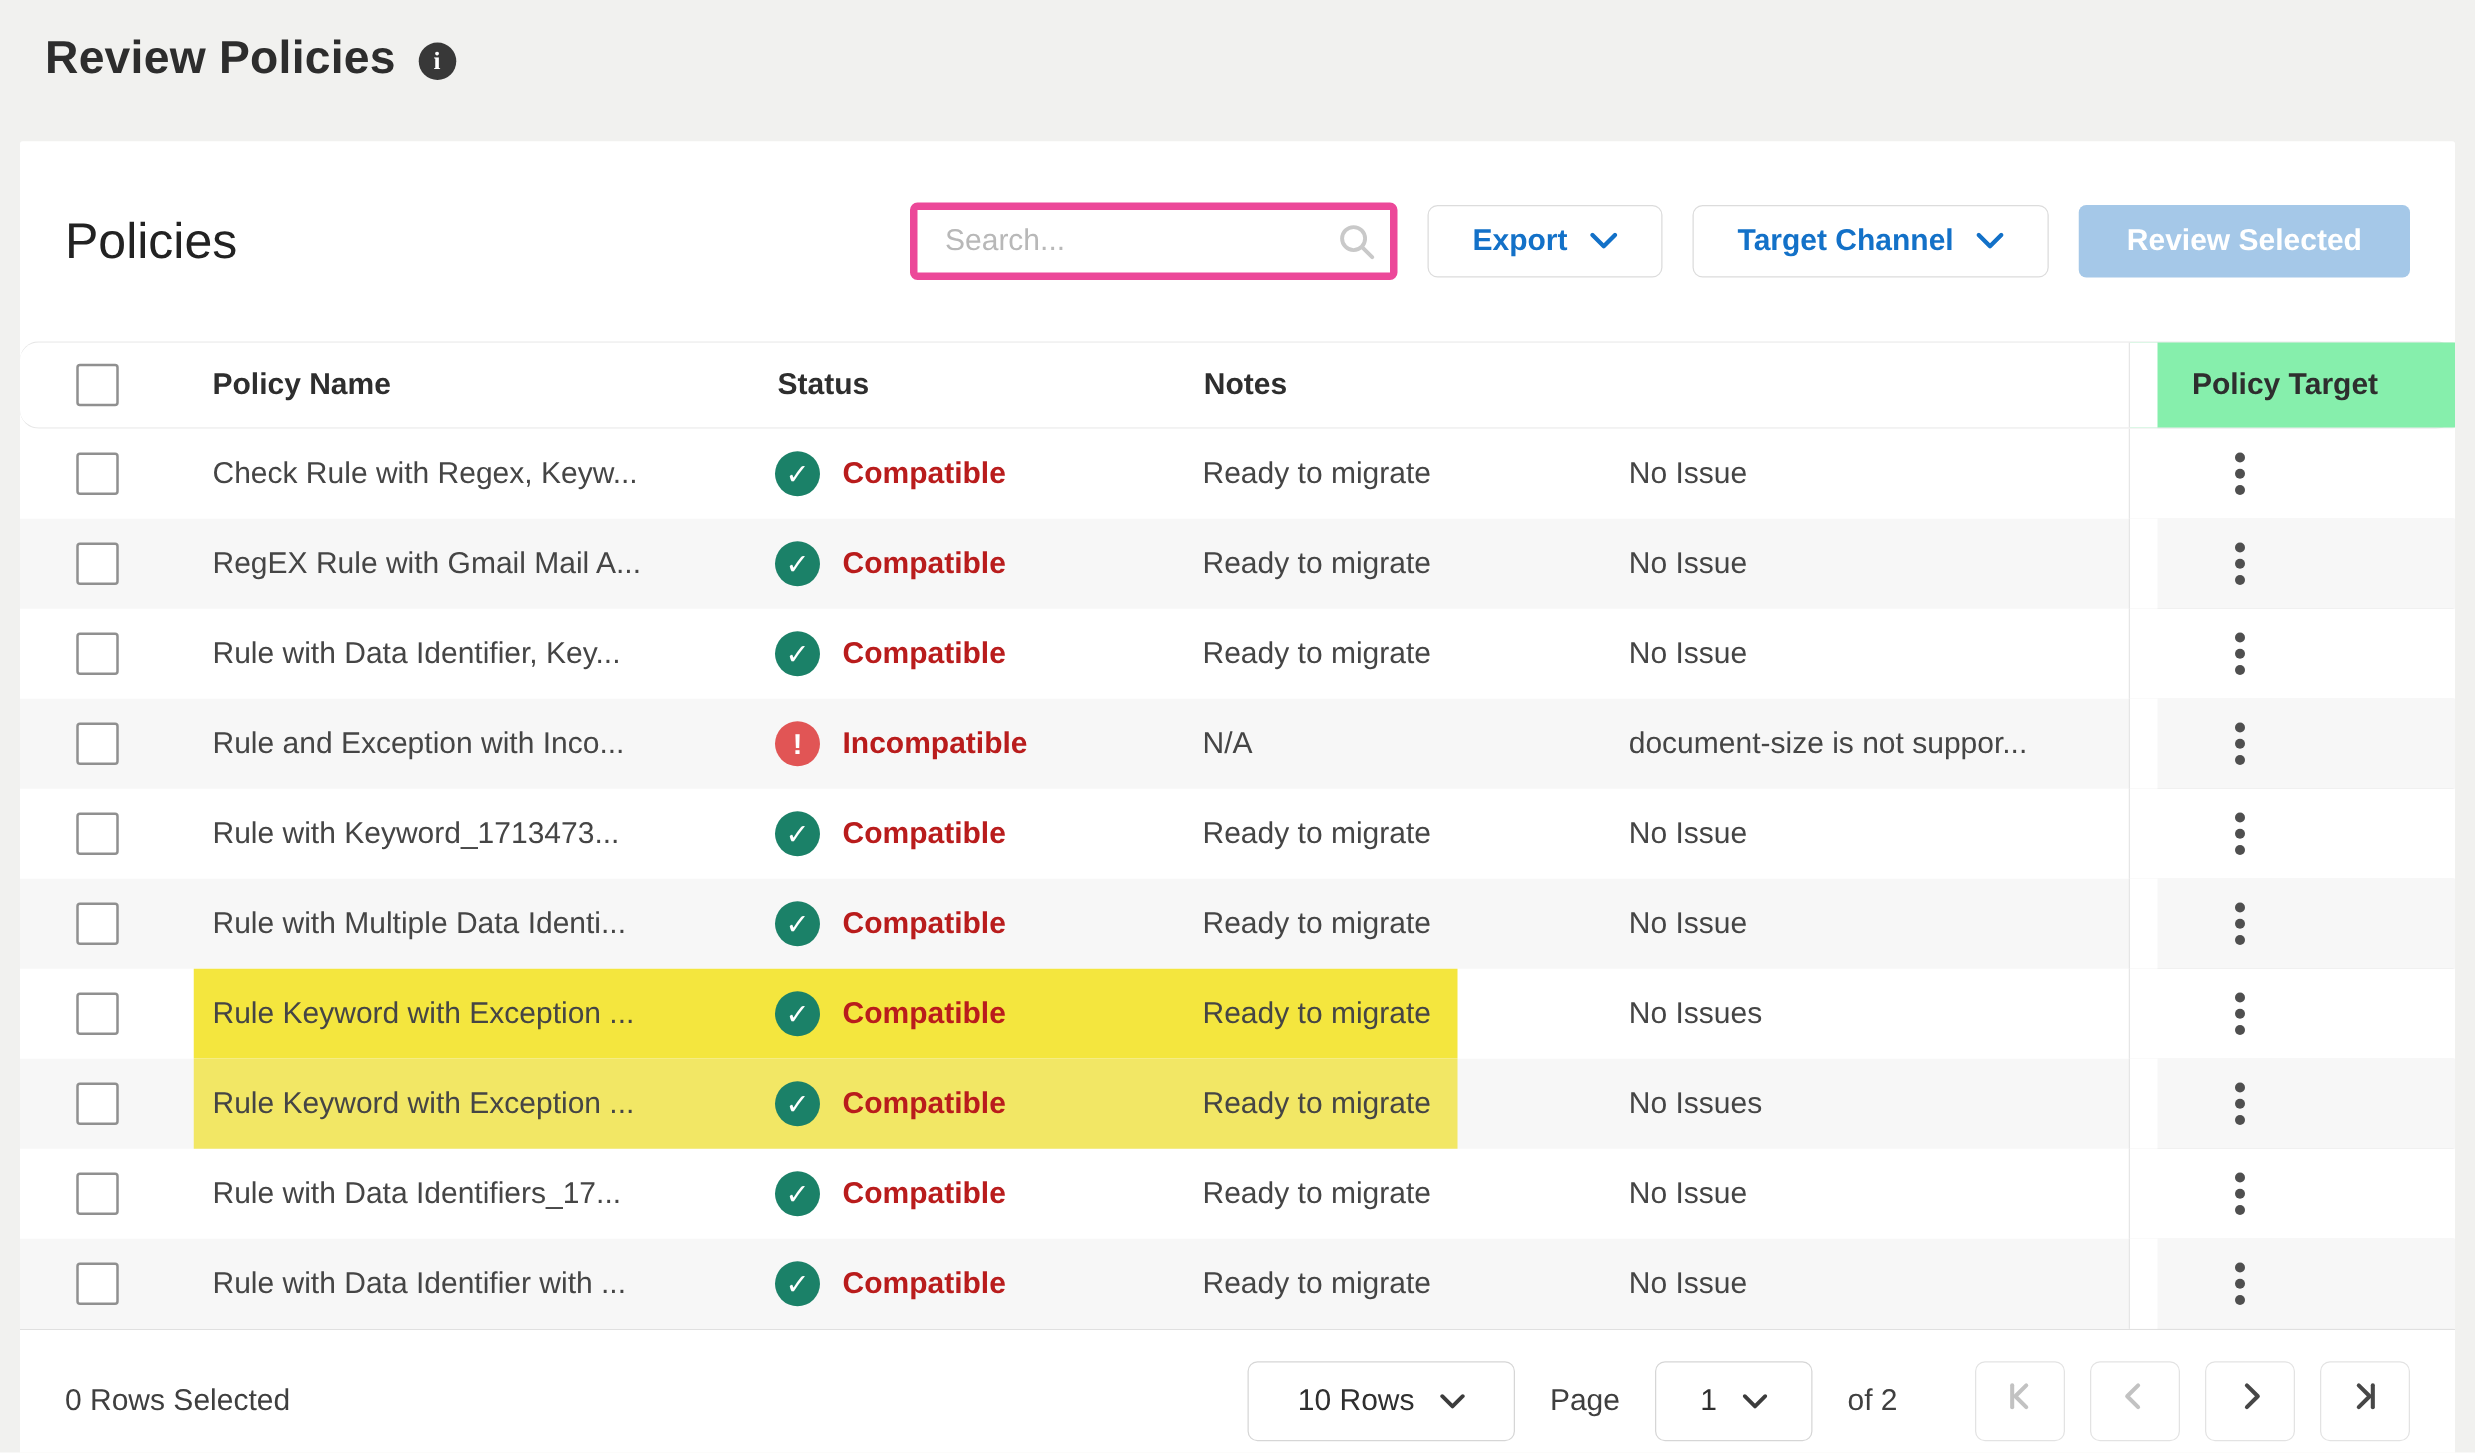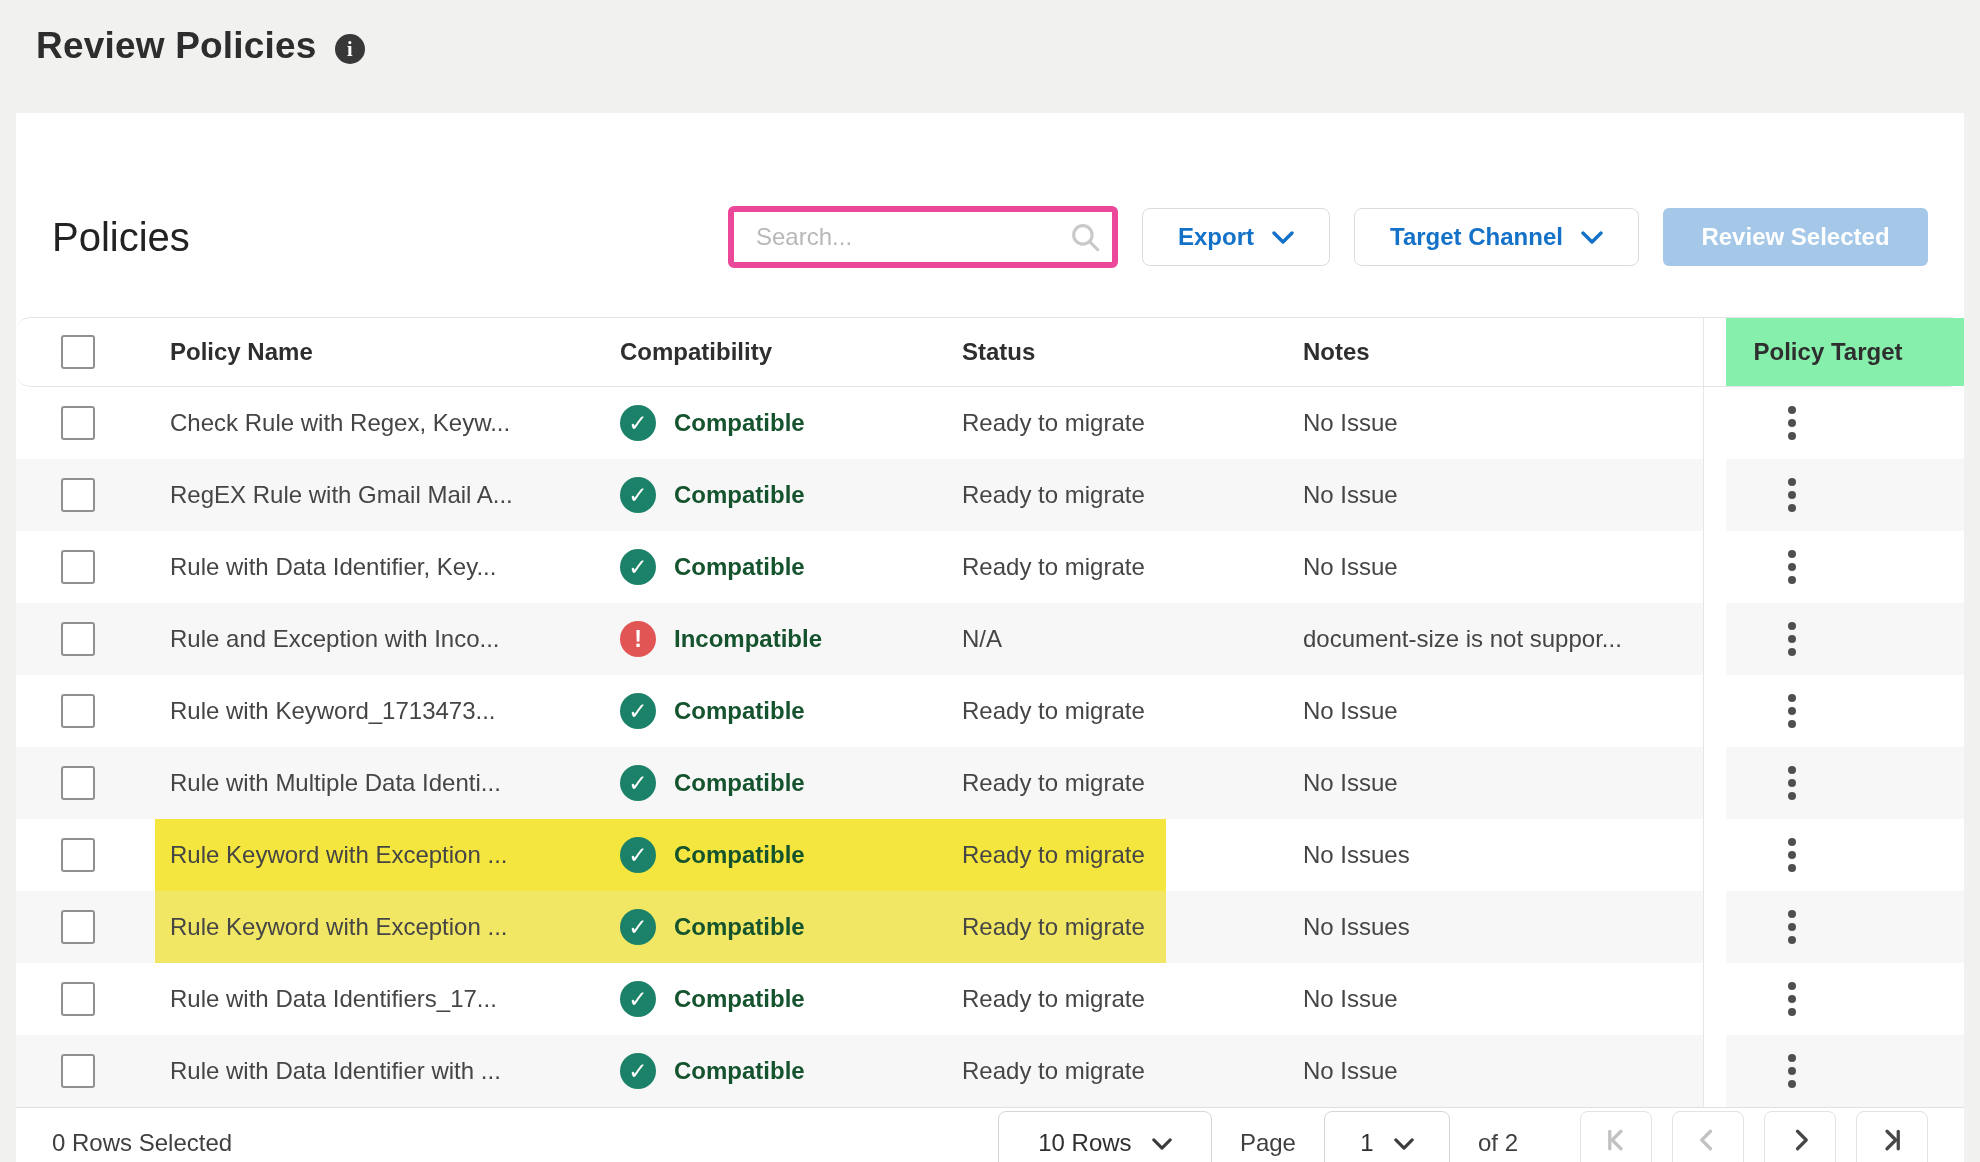--- a/index.html
+++ b/index.html
@@ -13,21 +13,21 @@
   .page-title-row { height:98px; padding:10px 36px 0 36px; display:flex; align-items:flex-start; gap:18px;margin-top:15px; }
   .page-title { font-size:37px; font-weight:700; color:#2d2d2d; letter-spacing:.2px; }
   .info-icon {
     margin-top:9px; width:30px; height:30px; border-radius:50%; background:#383838;
     color:#fff; display:flex; align-items:center; justify-content:center;
     font-family:"Liberation Serif",serif; font-weight:700; font-size:20px; line-height:1;
   }
   
   .card { margin:0 16px; background:#fff; height:1064px; display:flex; flex-direction:column; border-radius:2px; }
   
-  .toolbar { height:160px; flex:0 0 160px; display:flex; align-items:center; padding:0 36px; gap:24px;margin-top:44px; }
+  .toolbar { height:160px; flex:0 0 160px; display:flex; align-items:center; padding:0 36px; gap:24px; }
   .policies-heading { font-size:40px; font-weight:500; color:#222; margin-right:auto; }
   .search-wrap { position:relative; width:390px; height:62px; }
   .search-input {
     width:100%; height:100%; border:6px solid #ec4899; border-radius:6px;
     font-size:24px; padding:0 62px 0 22px; color:#555; outline:none;
     font-family:inherit; background:#fff;
   }
   .search-input::placeholder { color:#b8b8b8; }
   .search-icon { position:absolute; right:16px; top:14px; }
   .btn {
@@ -67,21 +67,21 @@
   }
   .thead .c-target { background:#86efac; justify-content:center; padding-left:0; padding-right:34px; }
   .checkbox {
     width:34px; height:34px; border:2px solid #909090; border-radius:3px; background:#fff; cursor:pointer;
   }
   .status-icon {
     width:36px; height:36px; border-radius:50%; color:#fff;
     display:flex; align-items:center; justify-content:center;
     font-size:23px; font-weight:700; flex:0 0 36px; line-height:1;
   }
-  .compat-label { font-weight:600; color:#14532d; }
+  .compat-label { font-weight:600; color:#b91c1c; }
   .kebab { display:flex; flex-direction:column; gap:5px; cursor:pointer; padding:6px; }
   .kebab span { width:8px; height:8px; border-radius:50%; background:#4f4f4f; }
   
   .tfoot {
     flex:1; border-top:1px solid #e0e0e0; display:flex; align-items:center;
     padding:0 36px; font-size:24px; color:#3f3f3f;
   }
   .foot-controls { margin-left:auto; display:flex; align-items:center; gap:0; }
   .select-box {
     height:64px; border:1px solid #d6d6d6; border-radius:8px; background:#fff;
@@ -138,21 +138,20 @@
       <span>Review Selected</span>
     </button>
   </div>
 
   <div class="table">
     <div class="thead">
       <div class="cell c-check">
         <span class="checkbox"></span>
       </div>
       <div class="cell c-name">Policy Name</div>
-      <div class="cell c-compat">Compatibility</div>
       <div class="cell c-status">Status</div>
       <div class="cell c-notes">Notes</div>
       <div class="cell c-target">Policy Target</div>
     </div>
     <div class="tbody" id="tbody">
         <div class="row">
 
     <div class="cell c-check">
       <span class="checkbox"></span>
     </div>

